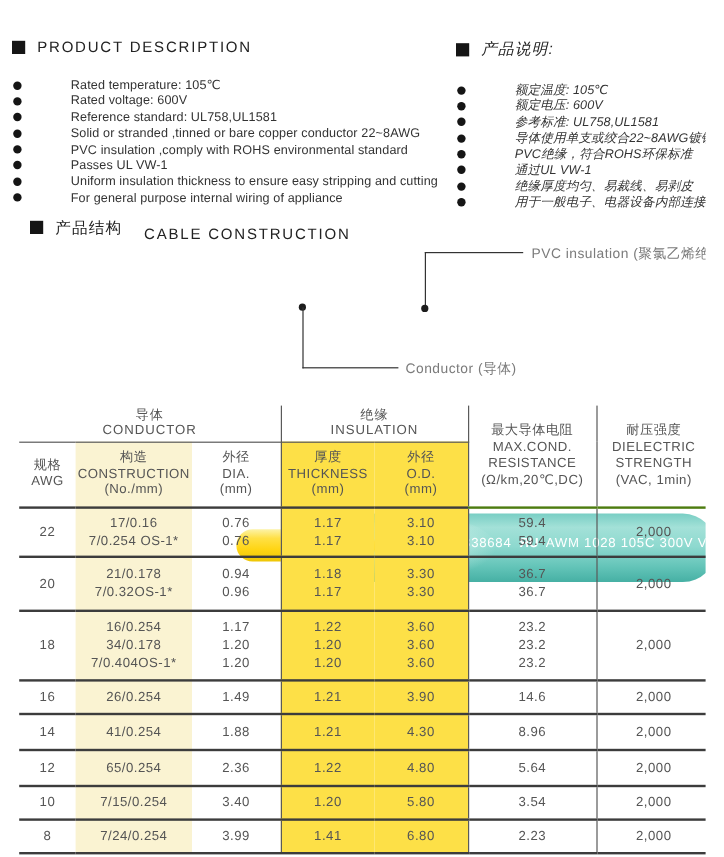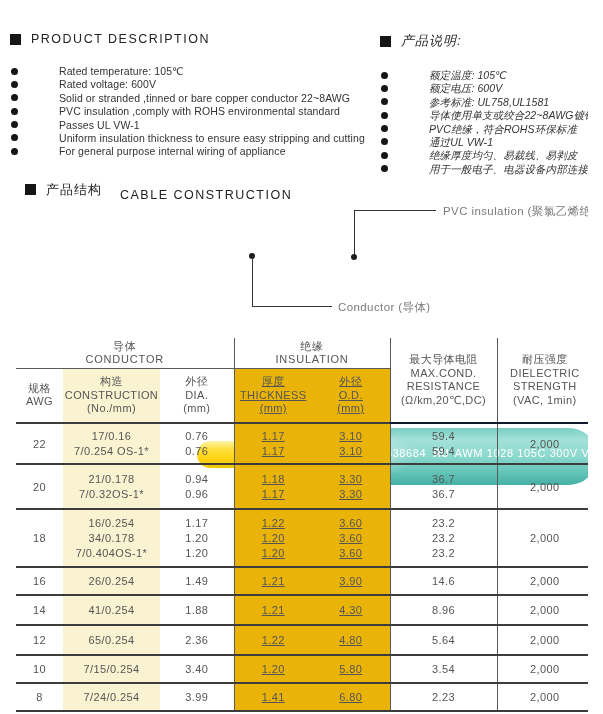--- a/index.html
+++ b/index.html
@@ -46,24 +46,24 @@
   .dia-label { position:absolute; font-size:11.5px; color:#7b7b7b; letter-spacing:0.4px; white-space:nowrap; }
 
   
   .spec-wrap { position:absolute; left:16px; top:338px; width:576px; }
   table.spec { width:576px; table-layout:fixed; border-collapse:collapse; font-size:11px; color:#555; }
   table.spec th { font-weight:400; }
   .grp { height:30px; text-align:center; vertical-align:middle; border-bottom:1px solid #5a5a5a; }
   .grp .l { display:block; line-height:13px; letter-spacing:0.8px; }
   .hdr th { height:55px; text-align:center; vertical-align:middle; border-bottom:2px solid #3c3c3c; }
   .hdr .l, .rspan .l { display:block; line-height:13.5px; letter-spacing:0.4px; }
-  .rspan { text-align:center; vertical-align:middle; border-bottom:2px solid #0f172a; }
+  .rspan { text-align:center; vertical-align:middle; border-bottom:2px solid #4d7c0f; }
   .vr { border-right:1px solid #5a5a5a;margin-top:44px; }
   .hl-y { background:#faf3d2; }
-  .hl-b { background:#eab308;text-decoration:underline; }
+  .hl-b { background:#fde047; }
   tbody td { text-align:center; vertical-align:middle; border-bottom:2px solid #3c3c3c; letter-spacing:0.4px; }
   tbody .ln { line-height:15px; }
 </style>
 </head>
 <body>
 
 <div class="page">
 
   <div class="desc-col desc-en">
     <div class="sec-header">
@@ -71,20 +71,24 @@
       <h2 class="sec-title">PRODUCT DESCRIPTION</h2>
     </div>
     <ul class="desc-list">
         <li>
           <span class="blt"></span>
           <span class="itm">Rated temperature: 105℃</span>
         </li>
         <li>
           <span class="blt"></span>
           <span class="itm">Rated voltage: 600V</span>
+        </li>
+        <li>
+          <span class="blt"></span>
+          <span class="itm">Reference standard: UL758,UL1581</span>
         </li>
         <li>
           <span class="blt"></span>
           <span class="itm">Solid or stranded ,tinned or bare copper conductor 22~8AWG</span>
         </li>
         <li>
           <span class="blt"></span>
           <span class="itm">PVC insulation ,comply with ROHS environmental standard</span>
         </li>
         <li>

